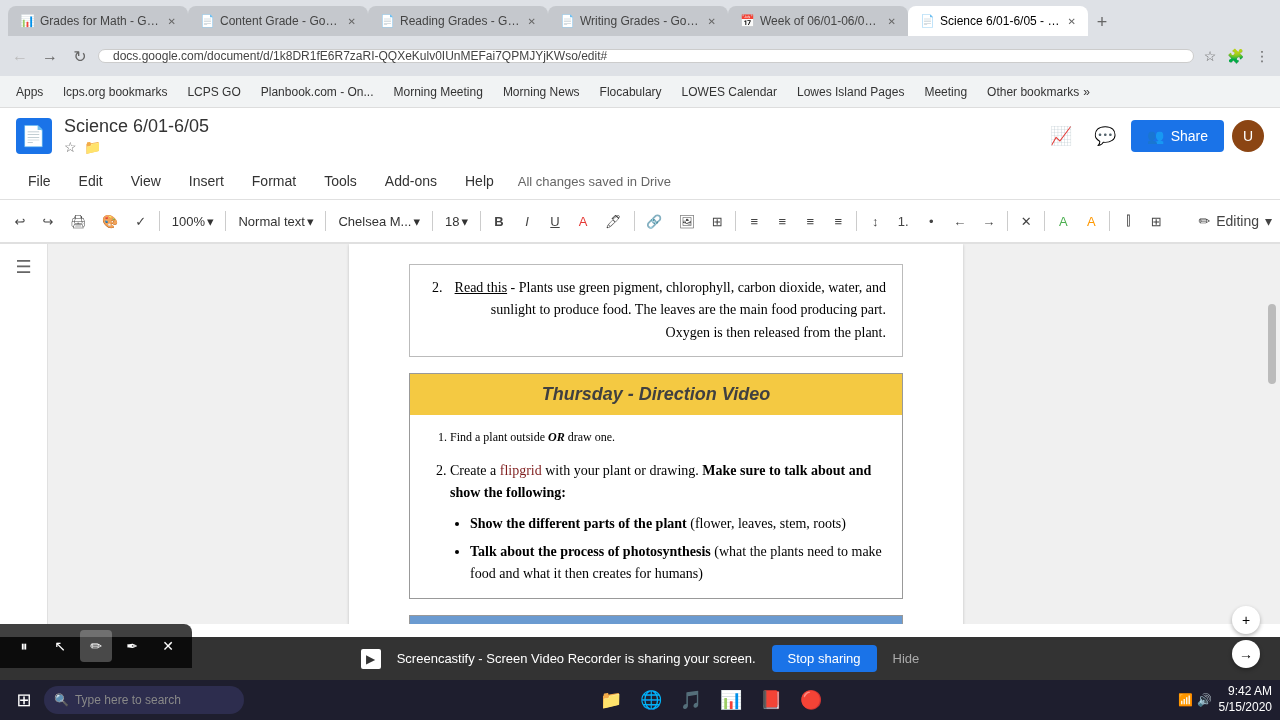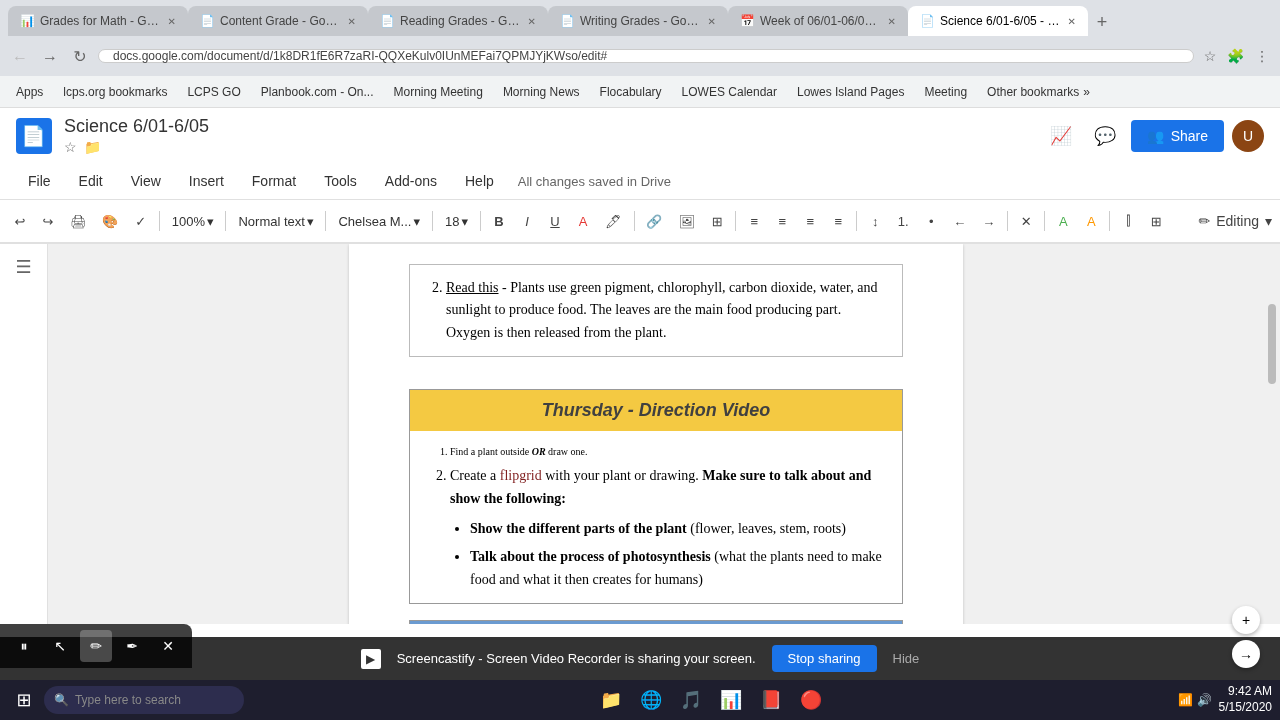--- a/index.html
+++ b/index.html
@@ -275,35 +275,35 @@
 
 <div style="display: flex; height: 380px; background: #f0f0f0;">
 
   <div class="sidebar" style="width:48px; background:#fff; border-right:1px solid #e0e0e0; display:flex; flex-direction:column; align-items:center; padding-top:12px;">
     <div style="color:#666; font-size:18px; cursor:pointer;">☰</div>
   </div>
 
   <div class="doc-area" style="flex:1; background:#f0f0f0; overflow-y:auto; padding:0 80px;">
     <div class="page-content" style="width:614px; background:#fff; padding:20px 60px; margin:0 auto; box-shadow:0 1px 3px rgba(0,0,0,0.2);">
 
-      <div class="intro-box" style="border:1px solid #bbb; padding:12px 16px; margin-bottom:32px;">
+      <div class="intro-box" style="border:1px solid #bbb; padding:12px 16px; margin-bottom:16px;text-align:right;">
         <ol start="2" style="padding-left:20px;">
           <li style="font-size:14px; line-height:1.6; font-family:'Georgia', serif;">
             <span class="read-this" style="text-decoration:underline;">Read this</span><span style="font-family:'Georgia', serif; font-size:14px;"> - Plants use green pigment, chlorophyll, carbon dioxide, water, and sunlight to produce food. The leaves are the main food producing part. Oxygen is then released from the plant.</span>
           </li>
         </ol>
       </div>
 
       <div class="section-box" style="border:1px solid #999; margin-bottom:16px;">
         <div class="section-header thursday-header" style="background:#f4c942; padding:10px 20px; text-align:center; font-size:18px; font-weight:bold; font-style:italic;">
           <span>Thursday - Direction Video</span>
         </div>
         <div class="section-body" style="padding:12px 20px;">
           <ol style="padding-left:20px;">
-            <li style="font-size:10px; line-height:1.8; font-family:'Georgia', serif; margin-bottom:4px;">
+            <li style="font-size:12px; line-height:1.8; font-family:'Georgia', serif; margin-bottom:11px;">
               <span>Find a plant outside</span><span style="font-weight:bold; font-style:italic;"> OR </span><span> draw one.</span>
             </li>
             <li style="font-size:14px; line-height:1.6; font-family:'Georgia', serif;">
               <span>Create a </span><a style="color:#7f1d1d; ">flipgrid</a><span> with your plant or drawing. </span><strong>Make sure to talk about and show the following:</strong>
               <ul style="padding-left:20px; margin-top:8px;">
                 <li style="list-style-type:disc; font-size:14px; line-height:1.6; margin-bottom:6px;">
                   <strong>Show the different parts of the plant</strong><span> (flower, leaves, stem, roots)</span>
                 </li>
                 <li style="list-style-type:disc; font-size:14px; line-height:1.6;">
                   <strong>Talk about the process of photosynthesis</strong><span> (what the plants need to make food and what it then creates for humans)</span>

